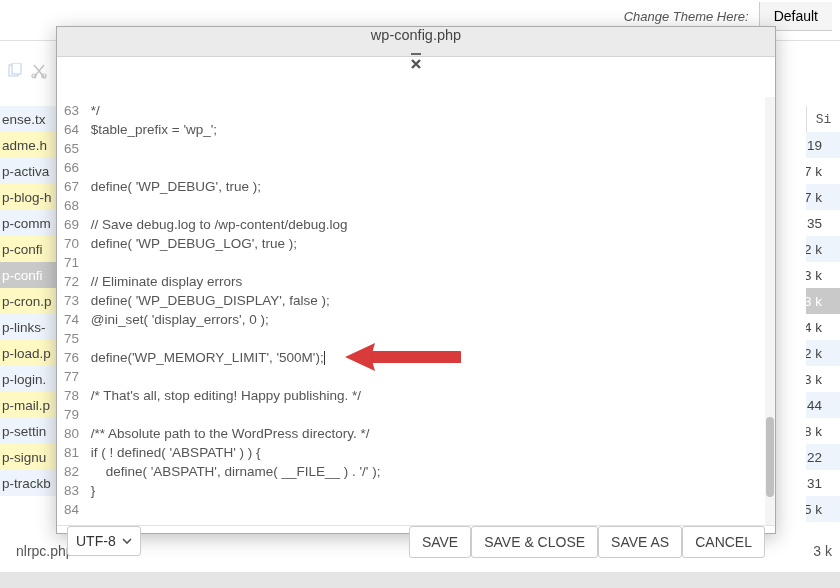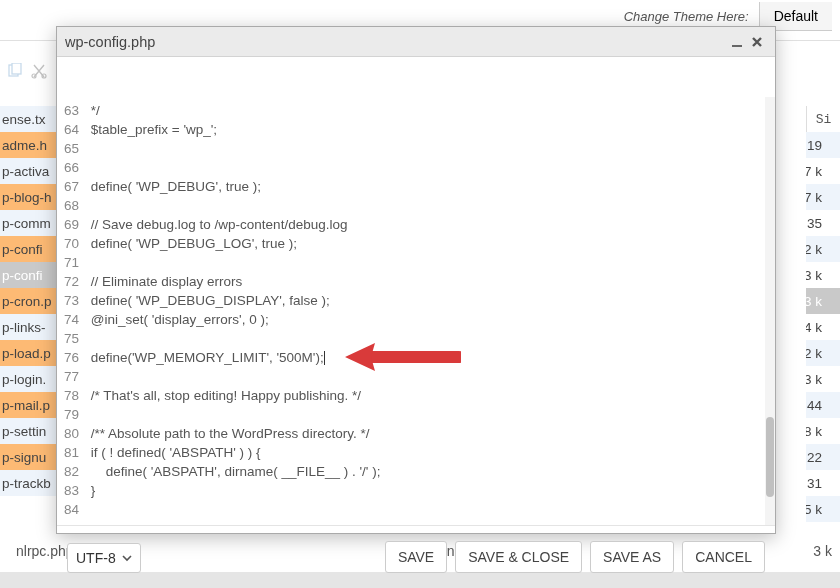--- a/index.html
+++ b/index.html
@@ -65,21 +65,21 @@
       display: flex;
       align-items: center;
       justify-content: center;
       opacity: 0.5;
     }
     .file-list {
       position: absolute;
       top: 106px;
       left: 0;
       width: 80px;
-      background: #fdba74;
+      background: #fef9c3;
     }
     .file-header {
       position: absolute;
       top: 106px;
       right: 0;
       width: 34px;
       height: 26px;
       border-left: 1px solid #ddd;
       display: flex;
       align-items: center;
@@ -143,20 +143,21 @@
     }
     .editor-titlebar {
       height: 30px;
       background: #ebebeb;
       border-bottom: 1px solid #d3d3d3;
       display: flex;
       align-items: center;
       padding: 0 8px;
       font-size: 14.5px;
       color: #444;
+      flex-direction: column;
     }
     .editor-titlebar .spacer { flex: 1; }
     .win-btn {
       width: 20px;
       height: 20px;
       display: flex;
       align-items: center;
       justify-content: center;
       cursor: pointer;
       color: #666;
@@ -220,23 +221,22 @@
       border-radius: 4px;
     }
     .arrow-annotation {
       position: absolute;
       pointer-events: none;
     }
     .editor-footer {
       height: 48px;
       border-top: 1px solid #e4e4e4;
       display: flex;
-      align-items: flex-end;
+      align-items: flex-start;
       padding: 0 10px;
-      gap: 8px;
     }
     .enc-select {
       border: 1px solid #ccc;
       border-radius: 3px;
       padding: 6px 8px;
       font-size: 14px;
       display: flex;
       align-items: center;
       gap: 6px;
       cursor: pointer;

